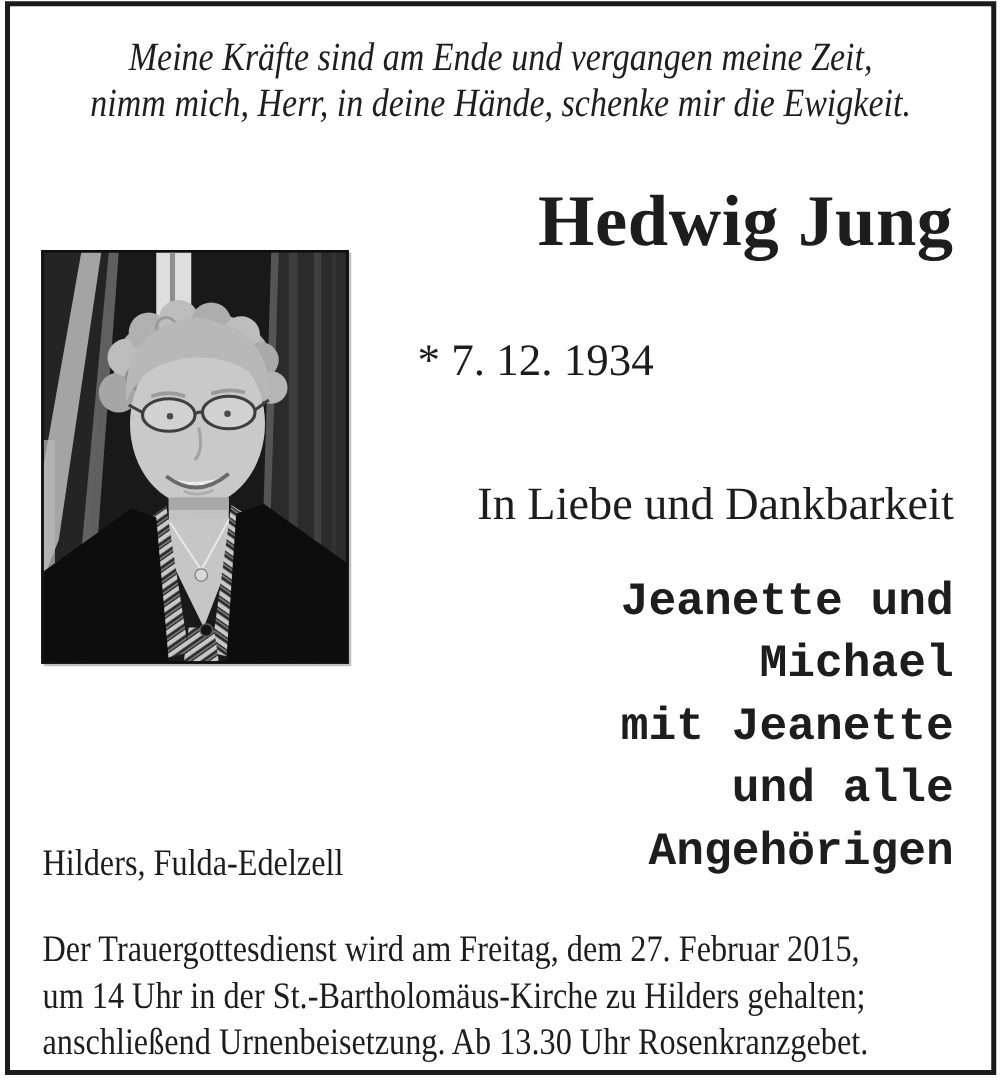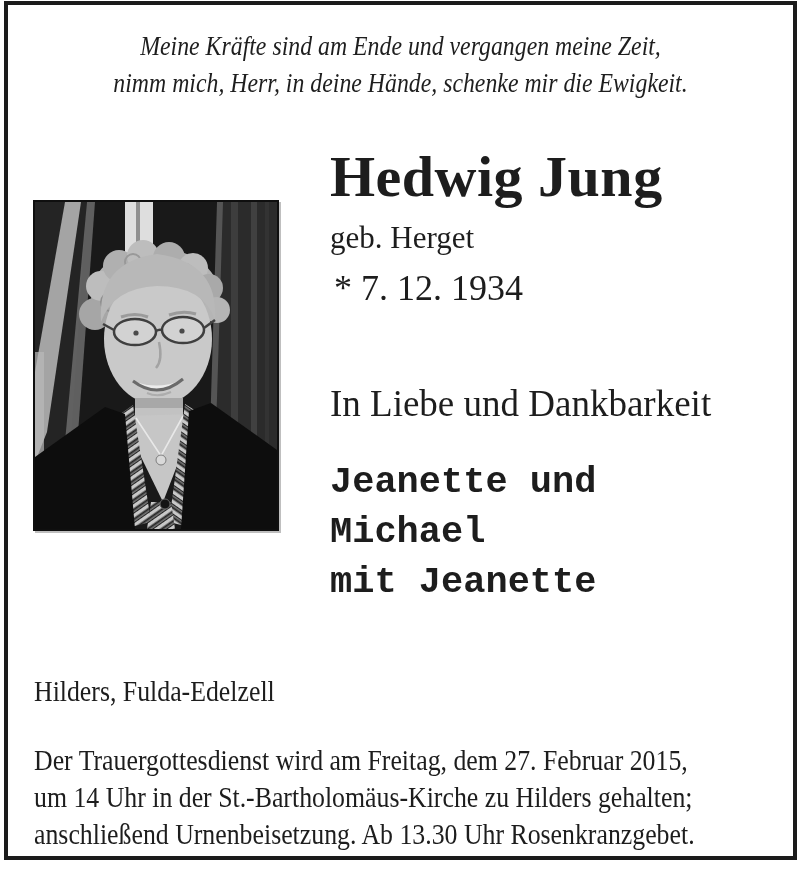--- a/index.html
+++ b/index.html
@@ -18,21 +18,21 @@
     border: 4px solid #1b1b1b;
     background: #ffffff;
     overflow: hidden;
   }
   
   .quote {
     position: absolute;
     top: 22px; left: 0; right: 0;
     text-align: center;
     font-style: italic;
-    font-size: 28px;
+    font-size: 32px;
     line-height: 37px;
     color: #1e1e1e;
   }
   .quote .qline {
     white-space: nowrap;
     transform: scaleX(0.85);
     transform-origin: 50% 50%;
   }
   
   .photo-frame {
@@ -42,21 +42,21 @@
     border: 2px solid #0f0f0f;
     box-shadow: 2px 2px 0 rgba(0,0,0,0.25);
     background: #191919;
   }
   .photo-frame svg { display: block; }
   
   .col {
     position: absolute;
     left: 322px; top: 0;
     width: 433px; height: 100%;
-    text-align: left;
+    text-align: right;
   }
   .name {
     position: absolute;
     top: 140px; left: 0; right: 0;
     margin: 0;
     font-size: 58px;
     line-height: 64px;
     font-weight: bold;
     letter-spacing: 0.5px;
     white-space: nowrap;
@@ -191,28 +191,28 @@
       <polygon points="116,300 136,300 140,327 112,327" fill="url(#stripesL)"></polygon>
 
       <path d="M0,327 L0,255 L70,205 L90,212 L100,327 Z" fill="#0d0d0d"></path>
       <path d="M242,327 L242,248 L176,201 L154,209 L146,327 Z" fill="#0d0d0d"></path>
       <circle cx="130" cy="302" r="5" fill="#151515" stroke="#666666" stroke-width="1"></circle>
     </svg>
   </div>
 
   <div class="col">
     <h1 class="name">Hedwig Jung</h1>
-    <div class="maiden">geb. Herget</div>
     <div class="dates">
       <span>* 7. 12. 1934</span>
     </div>
     <div class="intro">In Liebe und Dankbarkeit</div>
     <div class="mourners">
       <div>Jeanette und Michael</div>
       <div>mit Jeanette</div>
+      <div>und alle Angehörigen</div>
     </div>
   </div>
 
   <div class="places narrow">Hilders, Fulda-Edelzell</div>
 
   <div class="service">
     <div class="narrow">Der Trauergottesdienst wird am Freitag, dem 27. Februar 2015,</div>
     <div class="narrow">um 14 Uhr in der St.-Bartholomäus-Kirche zu Hilders gehalten;</div>
     <div class="narrow">anschließend Urnenbeisetzung. Ab 13.30 Uhr Rosenkranzgebet.</div>
   </div>

